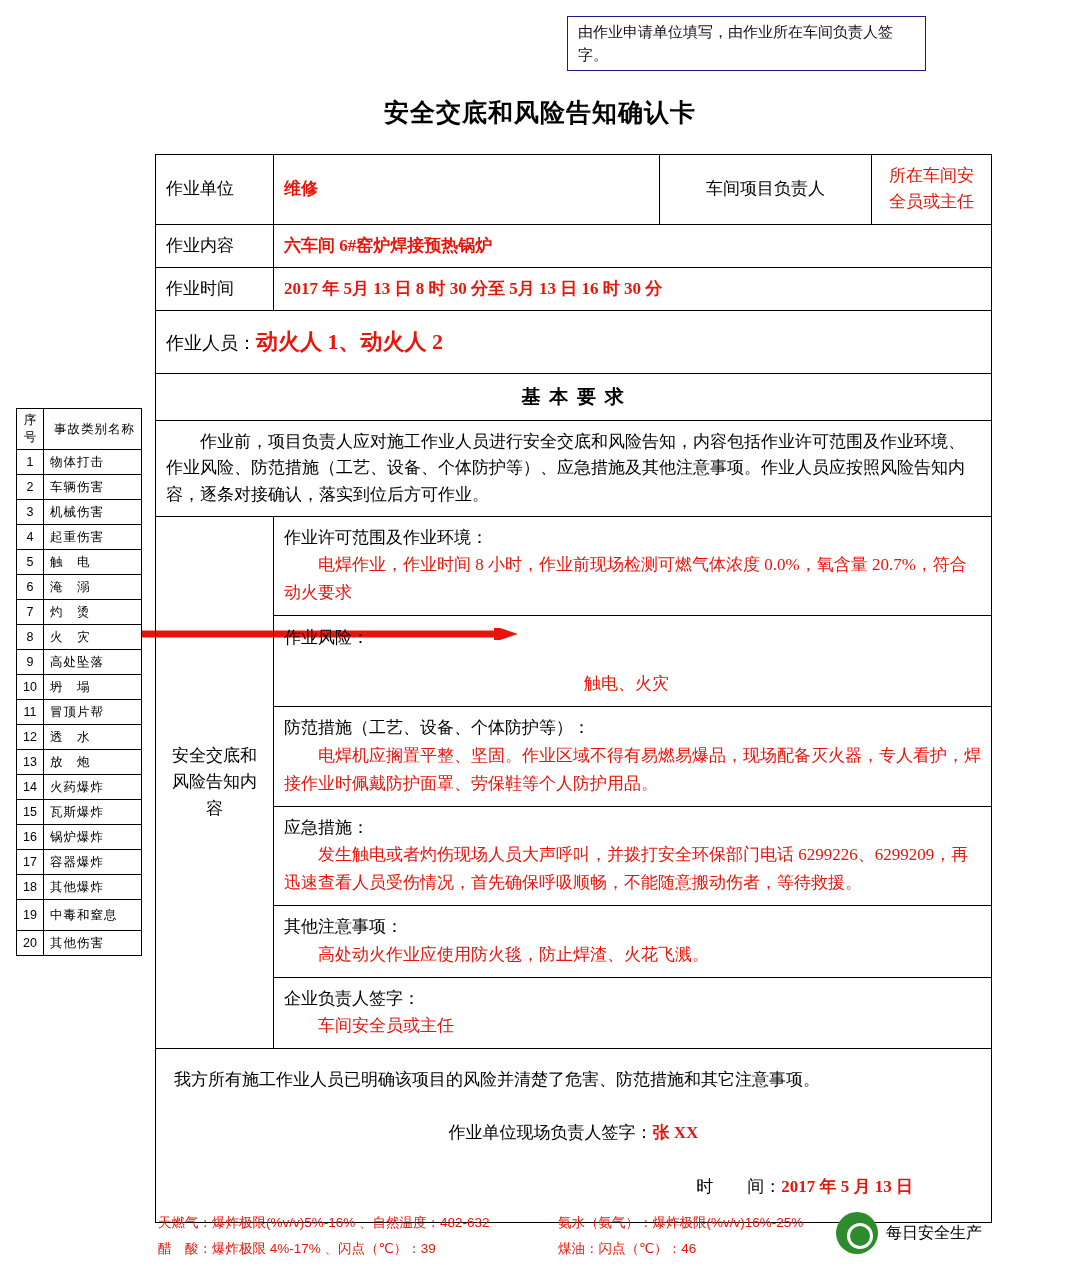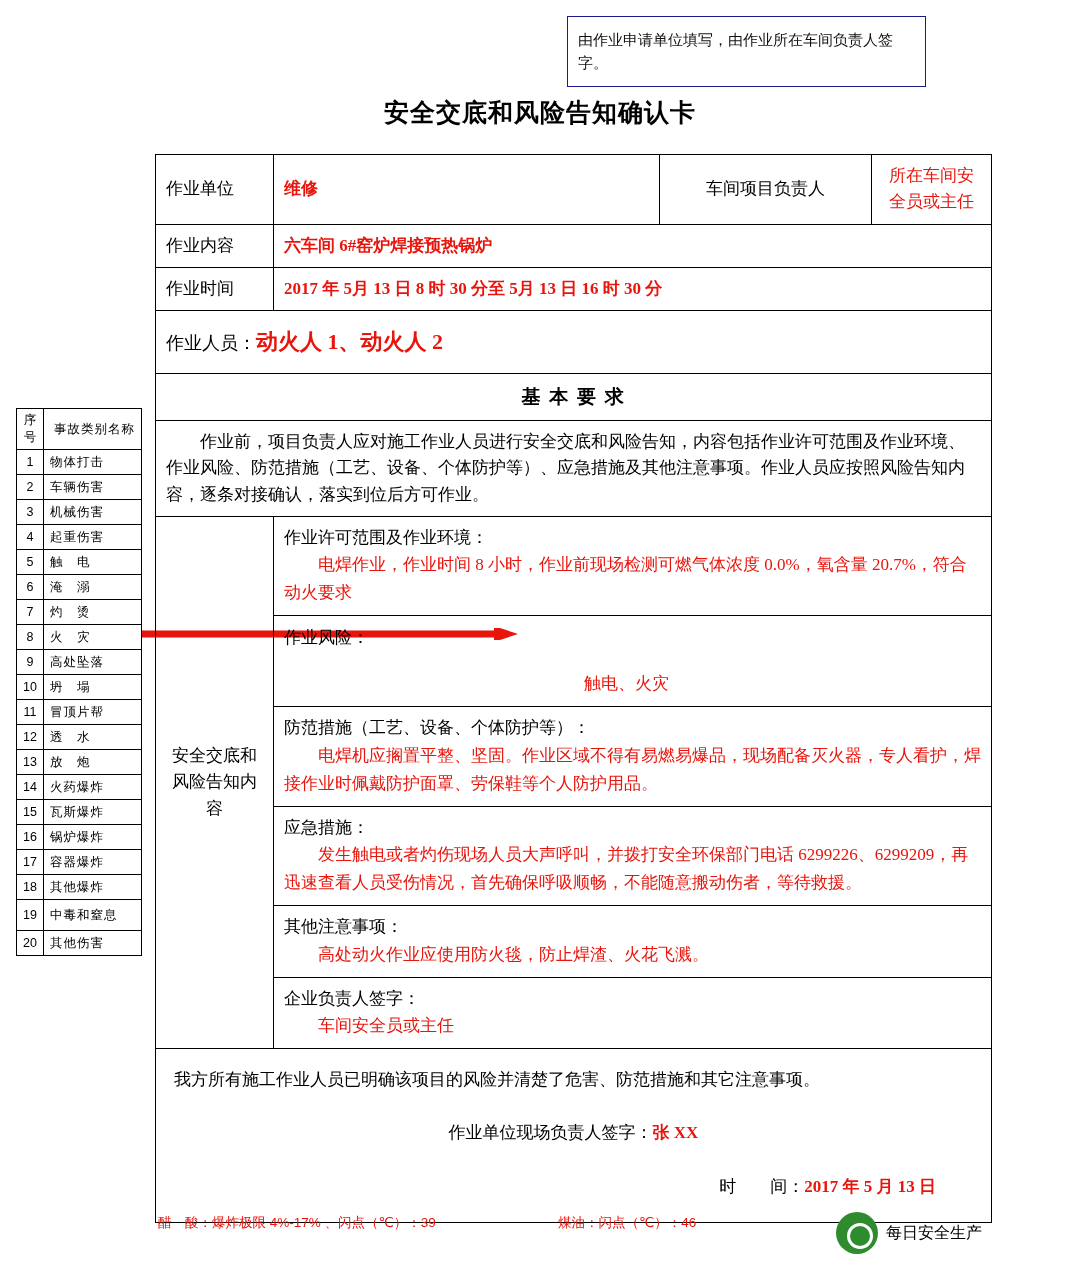--- a/index.html
+++ b/index.html
@@ -8,21 +8,21 @@
     background:#fff;
     font-family:"Liberation Serif","DejaVu Serif",serif;
     color:#000;
     position:relative;
     overflow:hidden;
   }
   .red{color:#e8150c;}
   .callout{
     position:absolute;left:567px;top:16px;width:337px;
     border:1px solid #1a1a8c;background:#fff;
-    padding:12px 10px;font-size:15px;line-height:1.5;
+    padding:4px 10px;font-size:15px;line-height:1.5;
     color:#111;font-family:"Liberation Serif",serif;
   }
   .title{
     position:absolute;left:0;right:0;top:96px;
     text-align:center;font-size:25px;font-weight:bold;
     letter-spacing:1px;
   }
   
   .main{
     position:absolute;left:155px;top:154px;width:836px;
@@ -264,29 +264,32 @@
         <div class="sec-title">企业负责人签字：</div>
         <div class="sec-body red">车间安全员或主任</div>
       </td>
     </tr>
     <tr>
       <td colspan="5" style="padding:16px 18px 22px">
         <div style="font-size:17px;line-height:1.8">我方所有施工作业人员已明确该项目的风险并清楚了危害、防范措施和其它注意事项。</div>
         <div style="text-align:center;margin-top:24px;font-size:17px">
           <span>作业单位现场负责人签字：</span><span class="red bold">张 XX</span>
         </div>
-        <div style="text-align:right;margin-top:28px;margin-right:37px;font-size:17px">
+        <div style="text-align:right;margin-top:28px;margin-right:60px;font-size:17px">
           <span>时　　间：</span><span class="red bold">2017 年 5 月 13 日</span>
         </div>
       </td>
     </tr>
   </tbody>
 </table>
 
 <div class="notes">
+  <div>
+    <span class="col1">天燃气：爆炸极限(%v/v)5%-16% 、自然温度：482-632</span><span class="nowrap">氨水（氨气）：爆炸极限(%v/v)16%-25%</span>
+  </div>
   <div>
     <span class="col1">醋　酸：爆炸极限 4%-17% 、闪点（℃）：39</span><span class="nowrap">煤油：闪点（℃）：46</span>
   </div>
 </div>
 
 <div class="stamp">
   <div class="logo"></div>
   <div class="txt">每日安全生产</div>
 </div>
 

